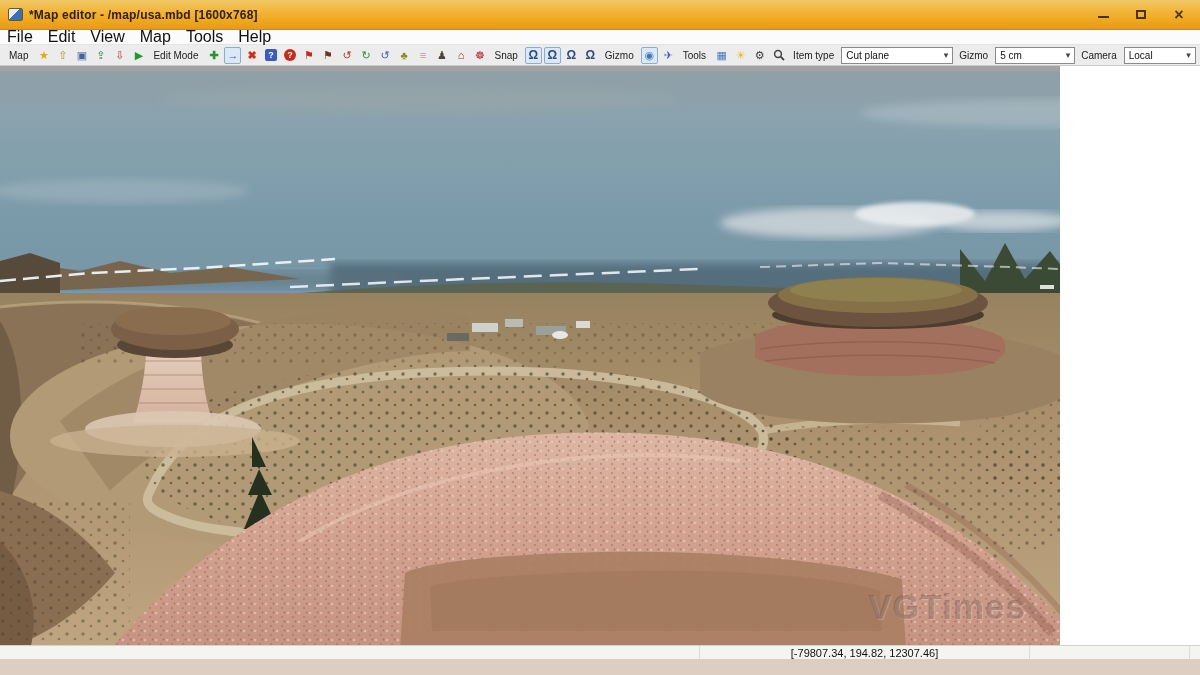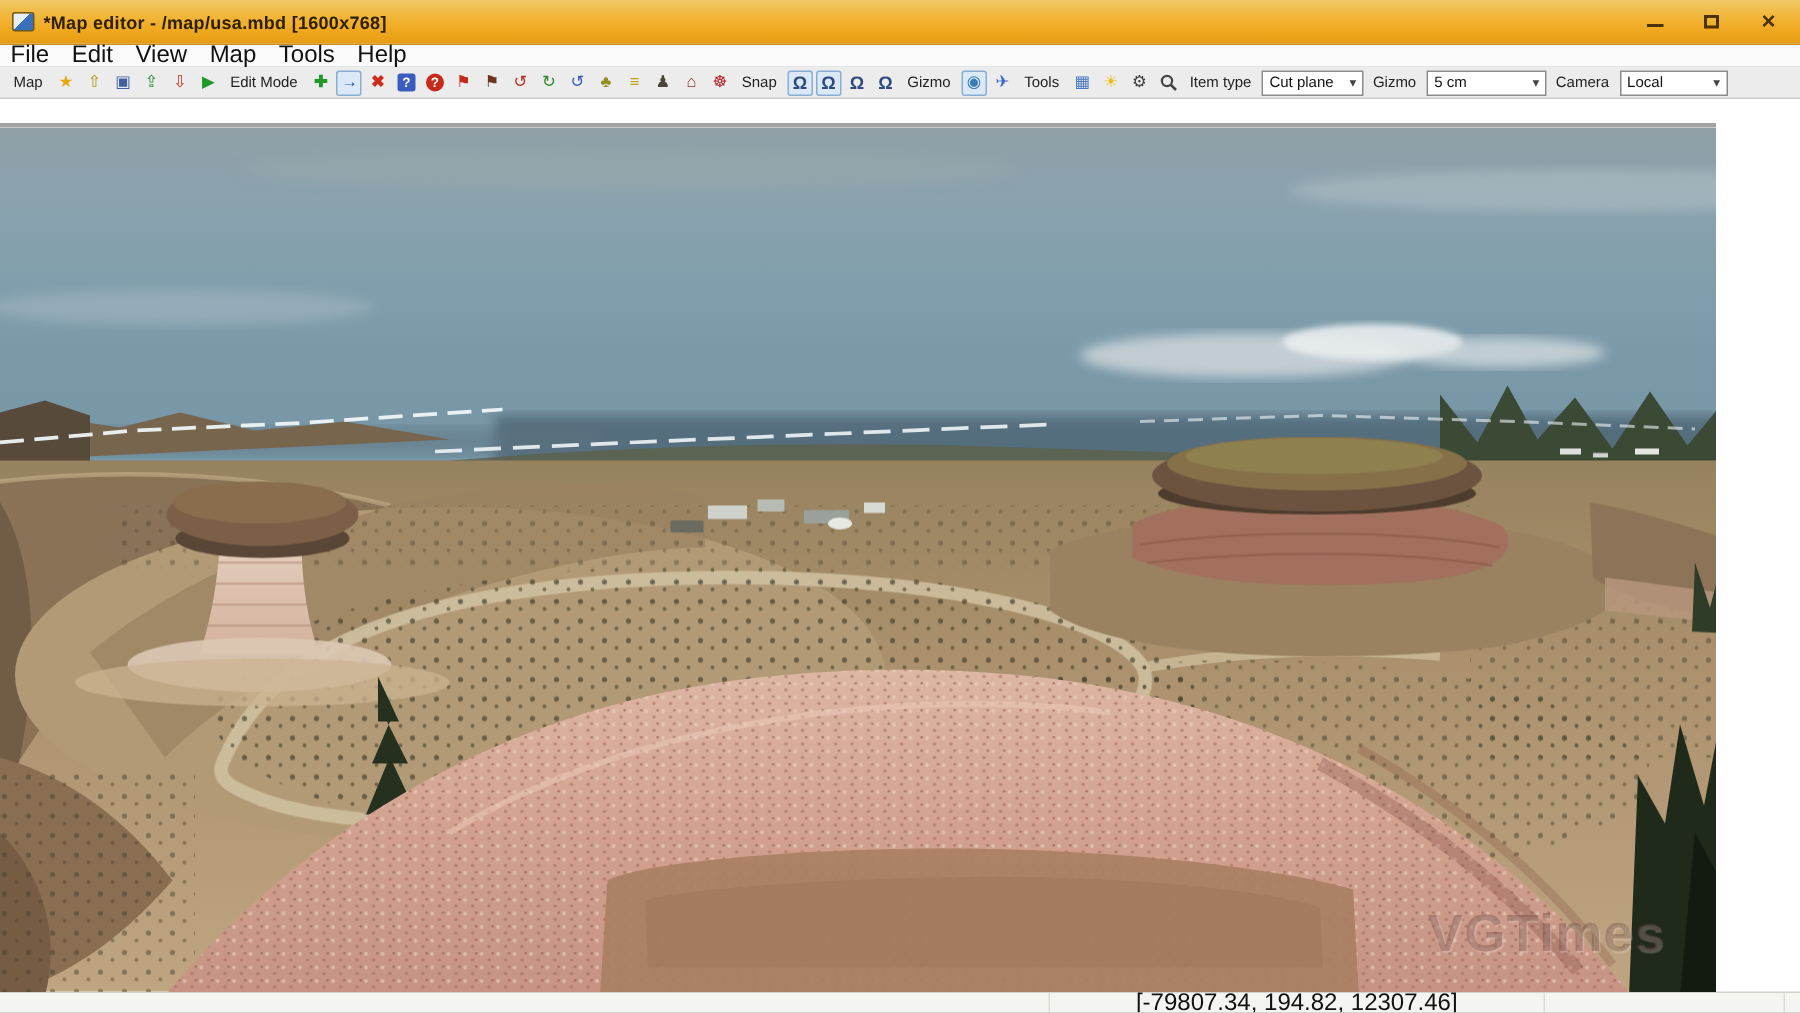--- a/index.html
+++ b/index.html
@@ -48,28 +48,28 @@
   .ic-veg{color:#8f8f1c;} .ic-fence{color:#c5a51e; font-weight:bold;}
   .ic-person{color:#4c453c;} .ic-bldg{color:#8f3226;} .ic-traffic{color:#b42424;}
   .ic-magnet{color:#2e4a80; font-weight:bold; font-size:12px;}
   .ic-compass{color:#3a7cb8;} .ic-fly{color:#3a64c4;}
   .ic-tiles{color:#4a7ac0;} .ic-sun{color:#e8be16;} .ic-gear{color:#3e3e3e;}
   .dropdown { height:17px; background:#fff; border:1px solid #8a8a8a; display:flex;
     align-items:center; font-size:10px; color:#111; padding:0 4px; justify-content:space-between; }
   .dd-arrow { font-size:9px; color:#444; margin-left:6px; }
 
   
-  .viewport { position:relative; width:1144px; height:579px; border-top:3px solid #a3a3a3; overflow:hidden;margin-top:16px; }
+  .viewport { position:relative; width:1060px; height:579px; border-top:5px solid #a3a3a3; overflow:hidden; }
   .viewport svg { display:block; }
   .watermark { position:absolute; right:34px; bottom:18px; font-size:35px; font-weight:bold;
     color:rgba(84,50,42,.30); text-shadow:1px 1px 1px rgba(255,240,230,.25); letter-spacing:1px; }
 
   
   .statusbar { height:14px; background:#f4f4f1; border-top:1px solid #d4d4cc;
-    display:flex; align-items:center; font-size:16px; color:#111; }
+    display:flex; align-items:center; font-size:11px; color:#111; }
   .sb-pane { height:100%; display:flex; align-items:center; justify-content:center; }
   .sb-left { width:700px; border-right:1px solid #ddddd5; }
   .sb-coords { width:330px; border-right:1px solid #ddddd5; }
   .sb-right { flex:1; border-right:1px solid #ddddd5; }
   .sb-grip { width:10px; }
 
   
   .bottomstrip { height:16px; background:#ddcec1; }
 </style>
 </head>
@@ -203,21 +203,21 @@
         <span class="glyph ic-gear">⚙</span>
       </div>
     <div class="tbtn">
       <svg width="12" height="12">
         <circle cx="5" cy="5" r="3.4" fill="none" stroke="#444" stroke-width="1.5"></circle>
         <line x1="7.6" y1="7.6" x2="11" y2="11" stroke="#444" stroke-width="1.8"></line>
       </svg>
     </div>
 
     <span class="tlabel">Item type</span>
-    <div class="dropdown" style="width:68px">
+    <div class="dropdown" style="width:112px">
       <span>Cut plane</span>
       <span class="dd-arrow">▾</span>
     </div>
 
     <span class="tlabel">Gizmo</span>
     <div class="dropdown" style="width:80px">
       <span>5 cm</span>
       <span class="dd-arrow">▾</span>
     </div>
 

